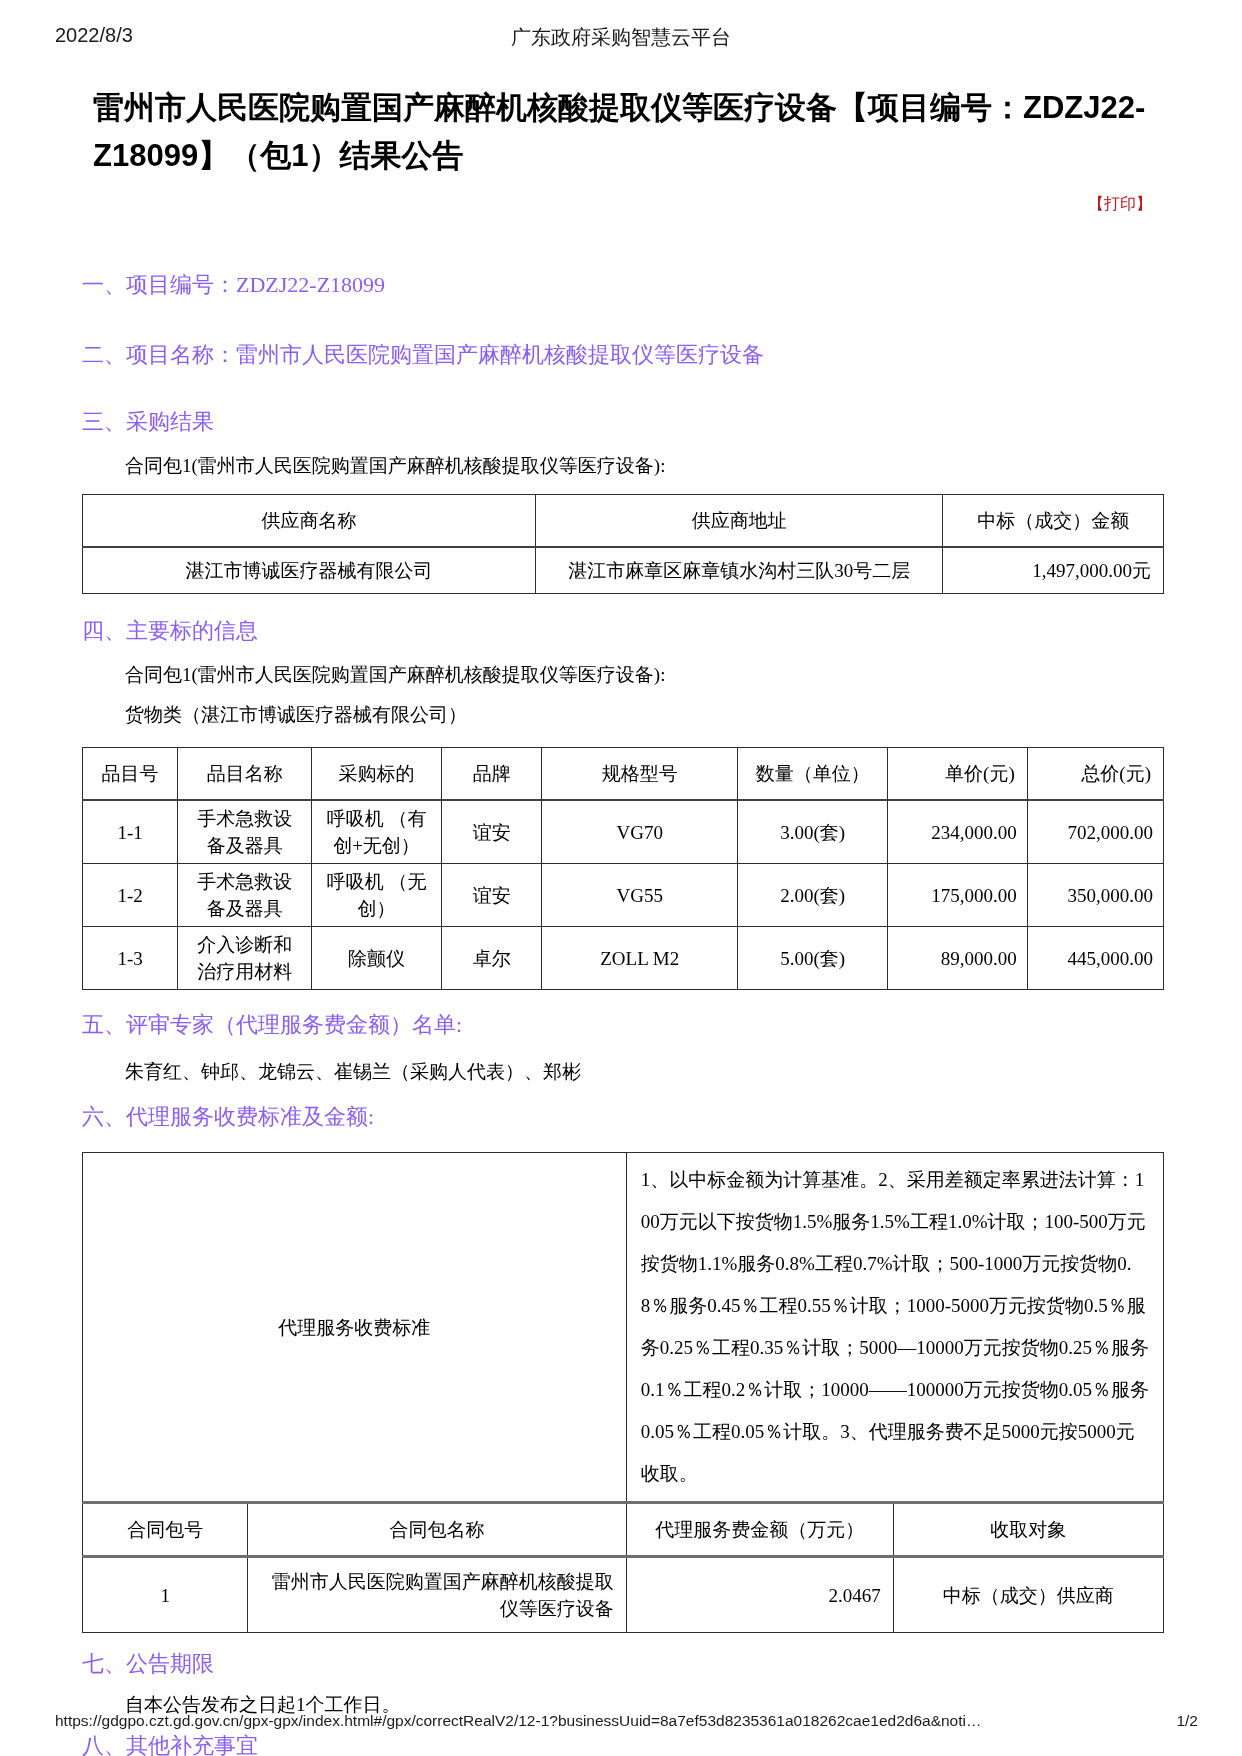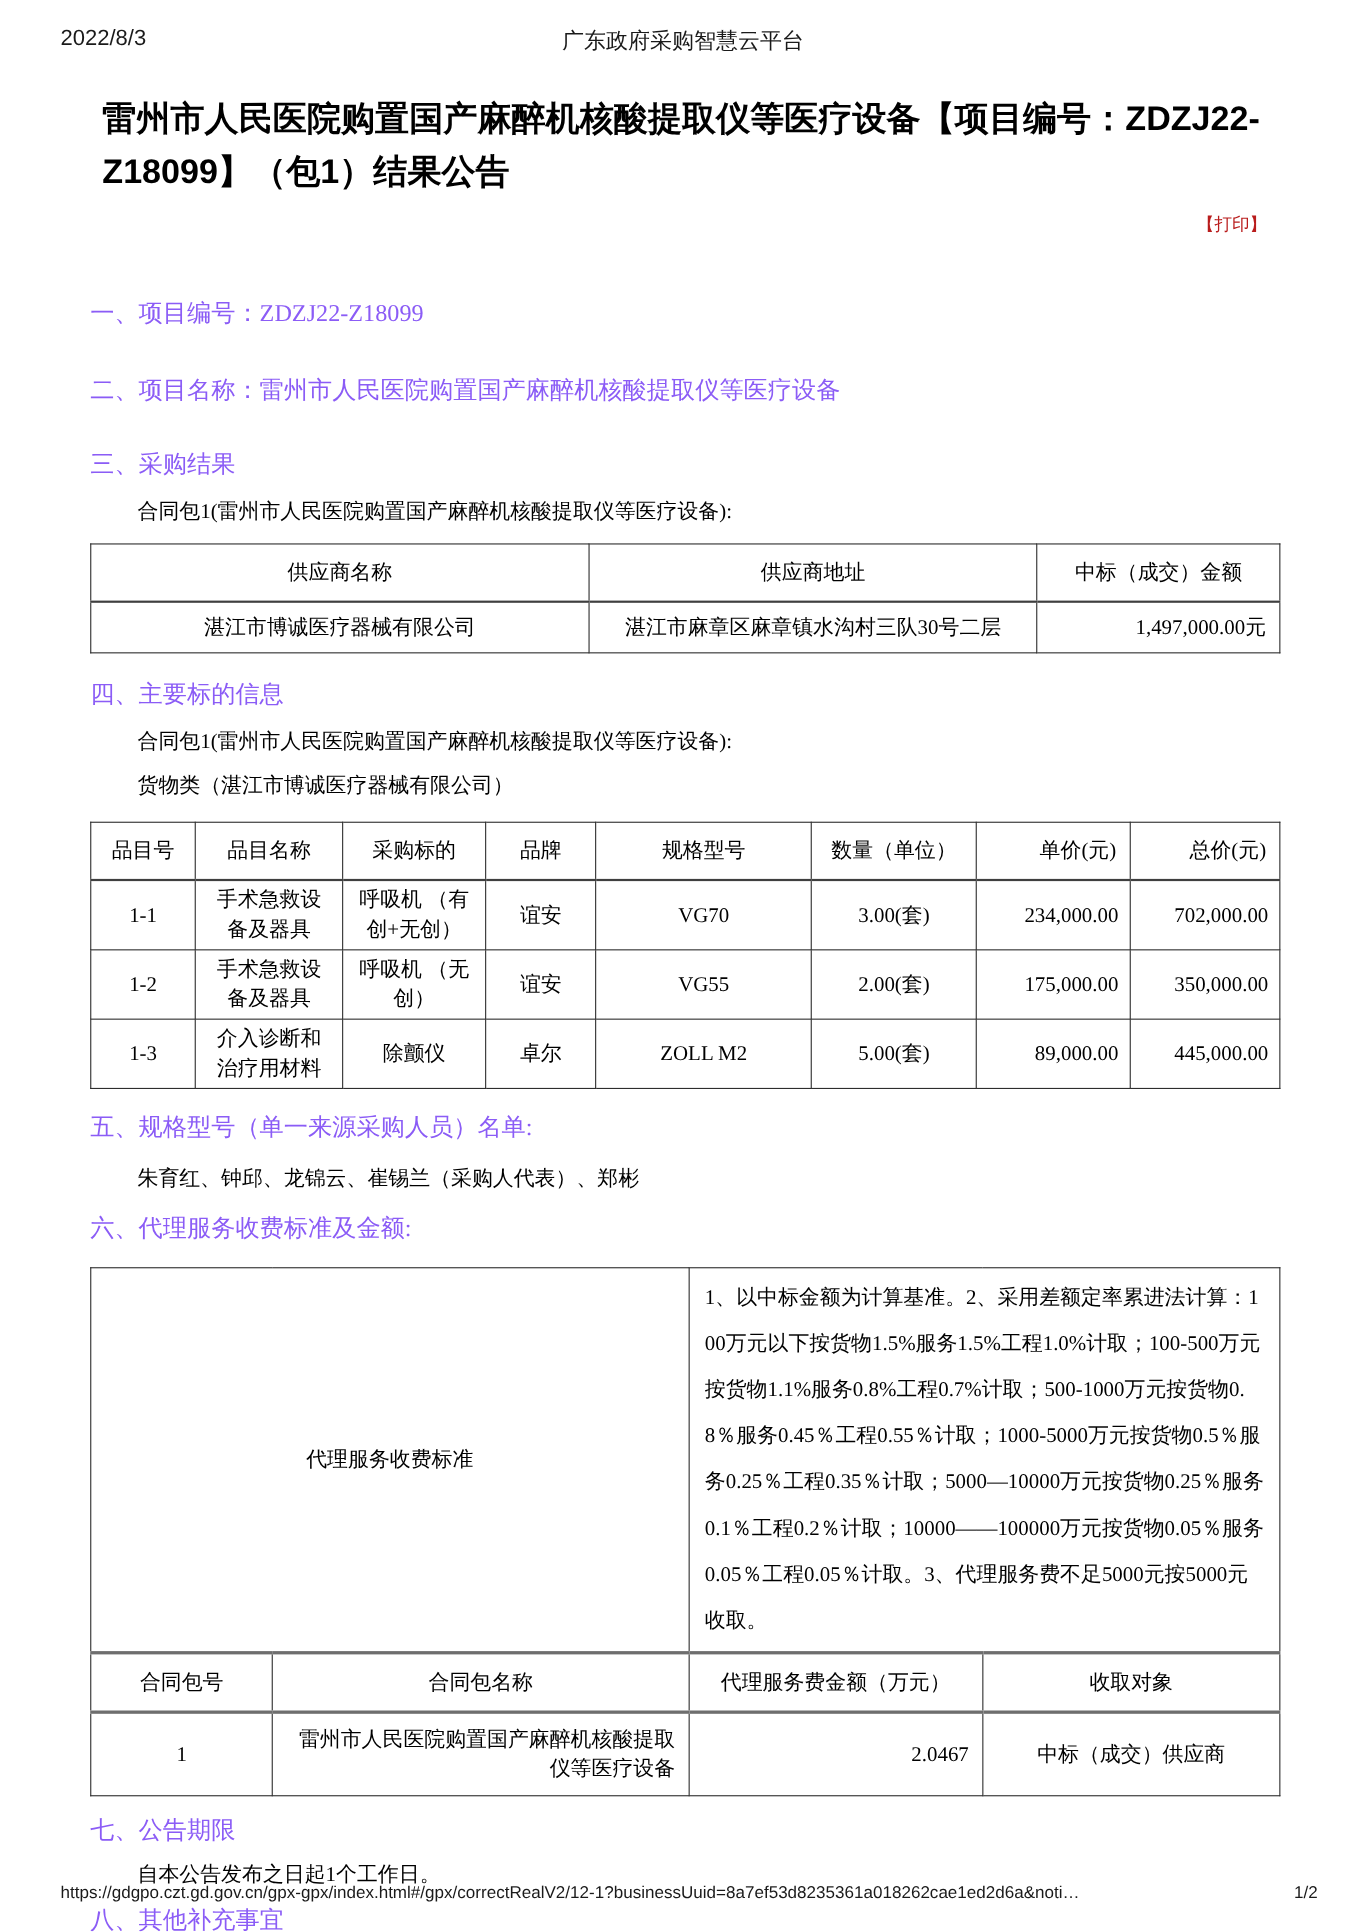--- a/index.html
+++ b/index.html
@@ -221,21 +221,21 @@
           <td>除颤仪</td>
           <td>卓尔</td>
           <td>ZOLL M2</td>
           <td>5.00(套)</td>
           <td class="num">89,000.00</td>
           <td class="num">445,000.00</td>
         </tr>
       </tbody>
     </table>
 
-    <h2 class="sec s5">五、规格型号（单一来源采购人员）名单:</h2>
+    <h2 class="sec s5">五、评审专家（代理服务费金额）名单:</h2>
     <p class="indent names">朱育红、钟邱、龙锦云、崔锡兰（采购人代表）、郑彬</p>
 
     <h2 class="sec s6">六、代理服务收费标准及金额:</h2>
 
     <table class="t3">
       <colgroup>
         <col style="width:15.3%">
           <col style="width:35.0%">
           <col style="width:24.7%">
           <col style="width:25.0%">

